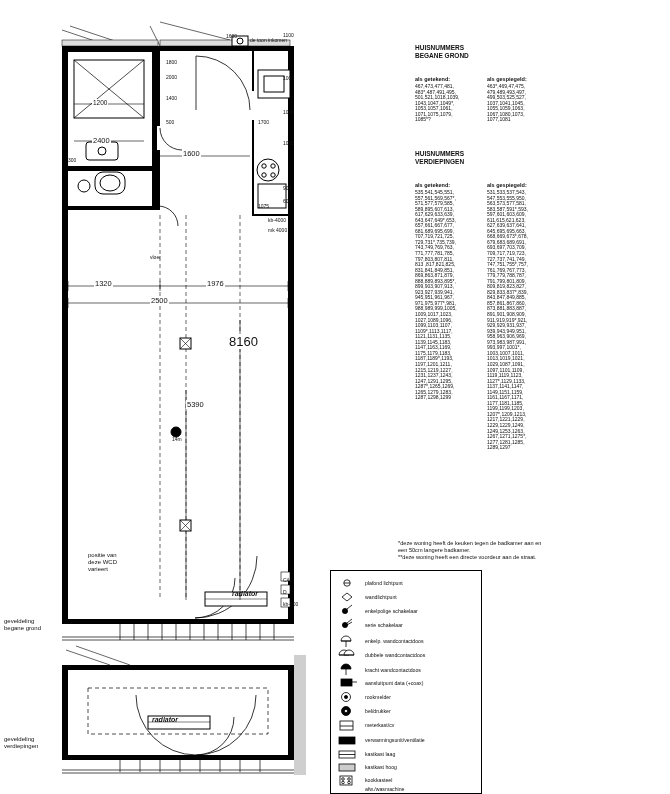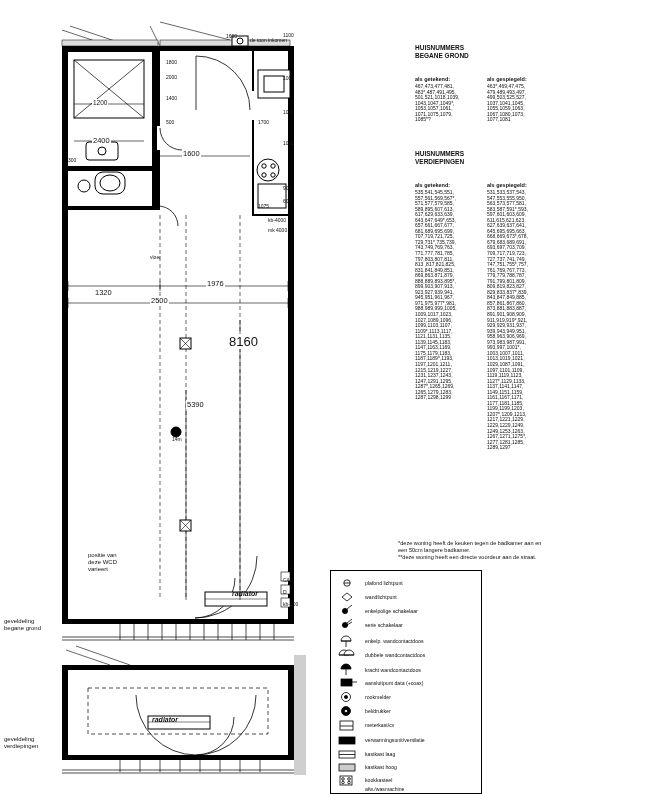--- a/index.html
+++ b/index.html
@@ -160,21 +160,21 @@
           <rect x="281" y="572" width="9" height="9" fill="#fff"></rect>
           <rect x="281" y="585" width="9" height="9" fill="#fff"></rect>
           <rect x="281" y="598" width="9" height="9" fill="#fff"></rect>
         </g>
       </g>
     </svg>
 
     <div class="dimtxt" style="left:92px;top:99px;">1200</div>
     <div class="dimtxt" style="left:92px;top:136px;font-size:7.5px;">2400</div>
     <div class="dimtxt" style="left:182px;top:149px;font-size:7.5px;">1600</div>
-    <div class="dimtxt" style="left:94px;top:279px;font-size:7.5px;margin-top:9px;">1320</div>
+    <div class="dimtxt" style="left:94px;top:279px;font-size:7.5px;">1320</div>
     <div class="dimtxt" style="left:206px;top:279px;font-size:7.5px;">1976</div>
     <div class="dimtxt" style="left:150px;top:296px;font-size:7.5px;">2500</div>
     <div class="dimtxt" style="left:228px;top:334px;font-size:13px;">8160</div>
     <div class="dimtxt" style="left:186px;top:400px;font-size:7.5px;">5390</div>
     <div class="lbl t5" style="left:150px;top:255px;">vloer</div>
     <div class="lbl t5" style="left:172px;top:437px;">14m</div>
 
     <div class="lbl t5" style="left:283px;top:33px;">1100</div>
     <div class="lbl t5" style="left:283px;top:76px;">1000</div>
     <div class="lbl t5" style="left:283px;top:110px;">1000</div>

